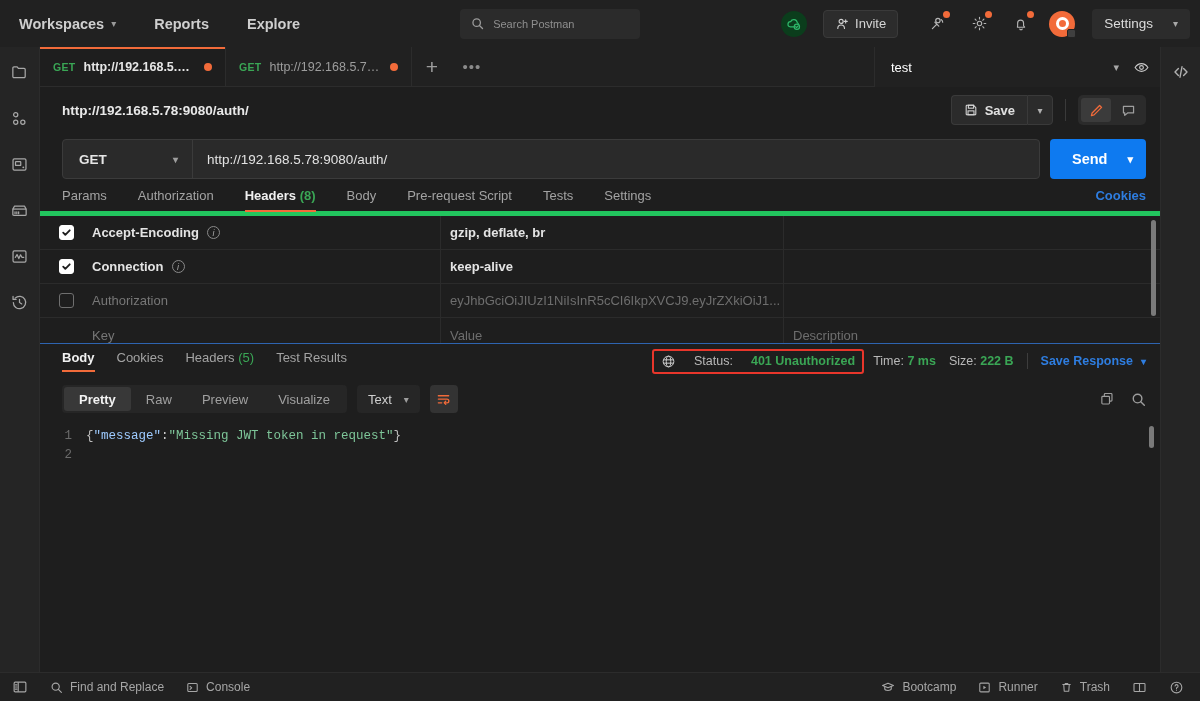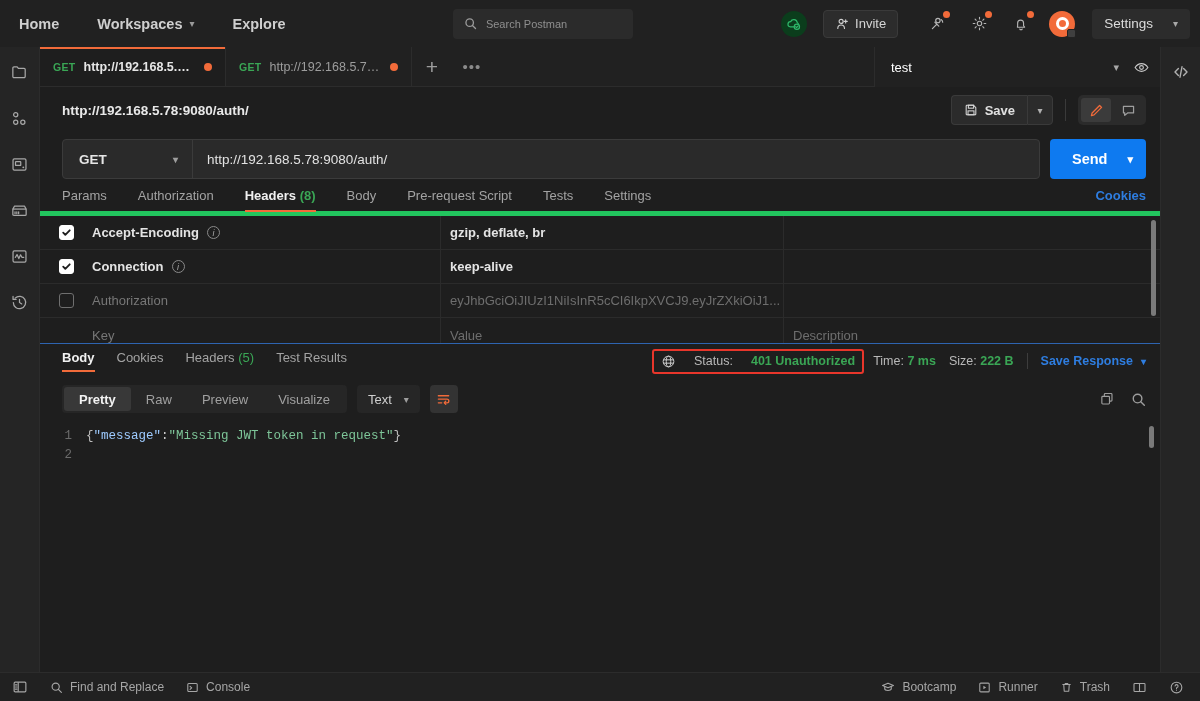--- a/index.html
+++ b/index.html
@@ -196,25 +196,25 @@
   svg { display: block; }
 </style>
 </head>
 <body>
 
 <div class="app">
 
   <div class="topnav">
     <div class="nav-left">
       <div class="nav-item">
-        <span>Home</span>
-      </div>
-      <div class="nav-item">
         <span>Workspaces</span>
         <span class="caret">▾</span>
+      </div>
+      <div class="nav-item">
+        <span>Reports</span>
       </div>
       <div class="nav-item">
         <span>Explore</span>
       </div>
     </div>
 
     <div class="searchwrap">
       <div class="sfield">
         <span>
           <svg width="13" height="13" viewBox="0 0 16 16" fill="none" stroke="#9b9b9b" stroke-width="1.6">

